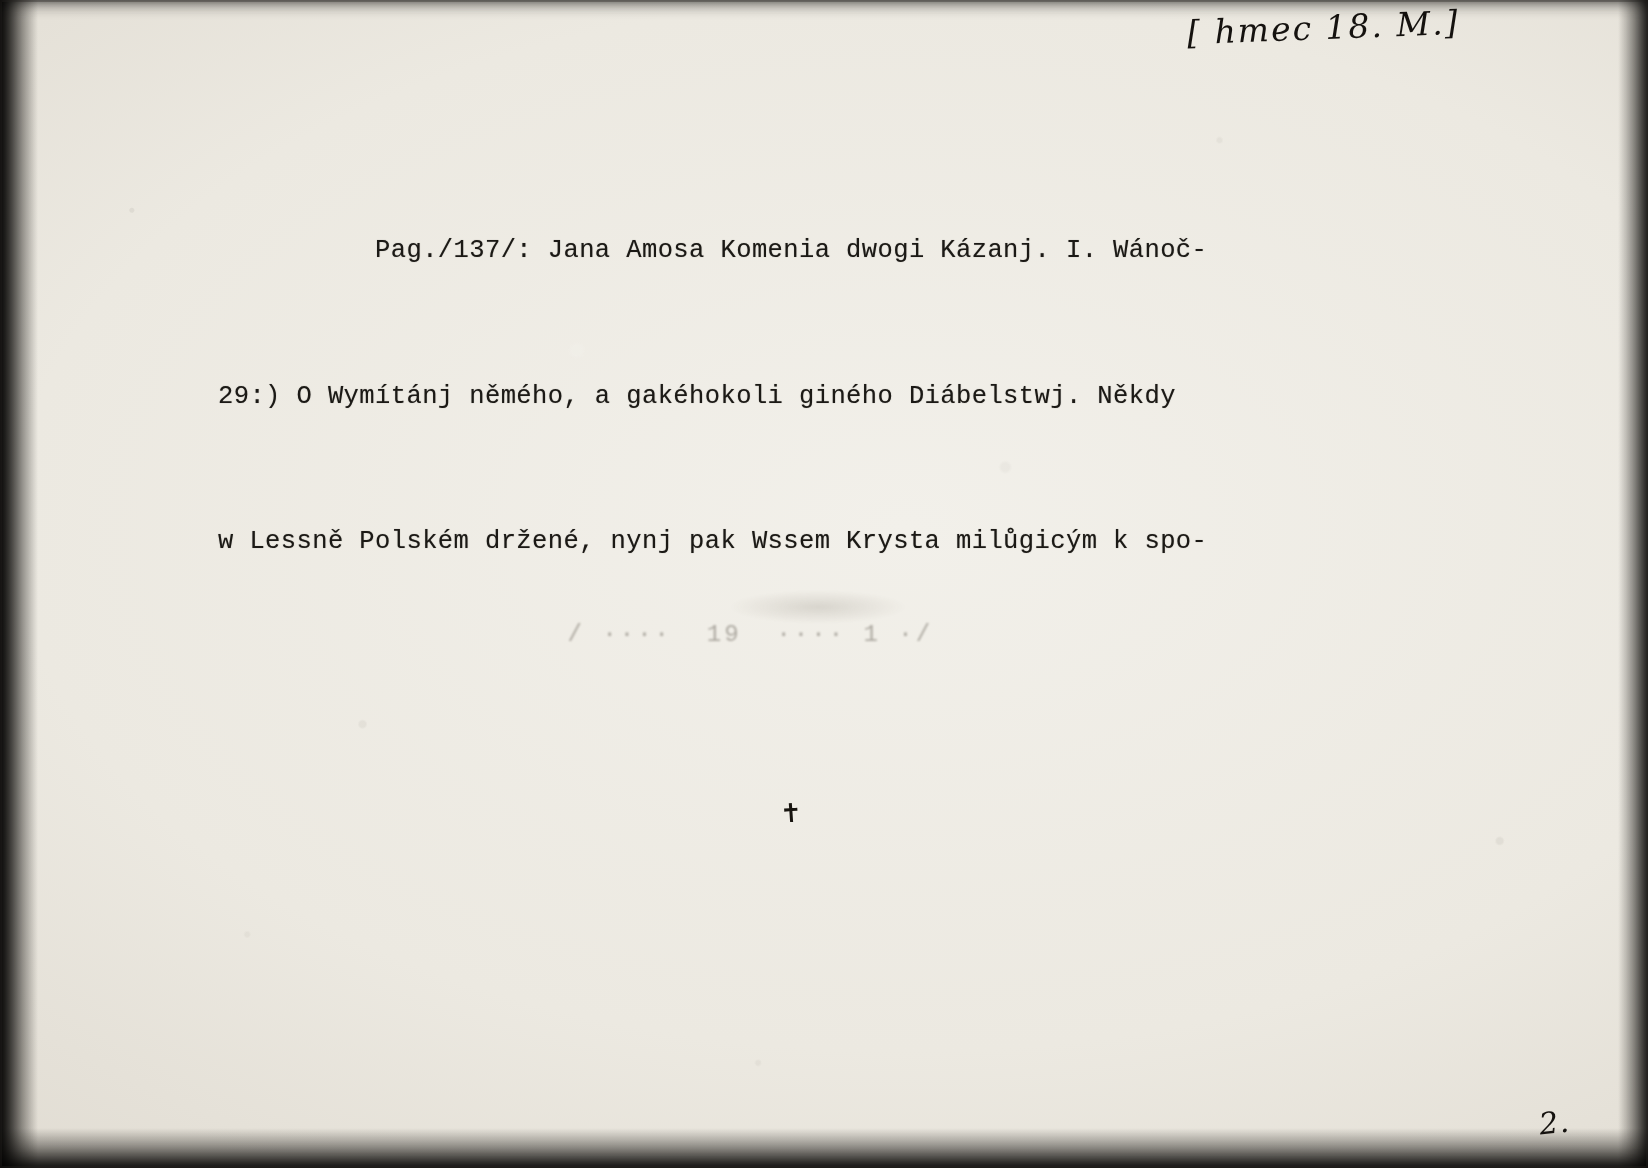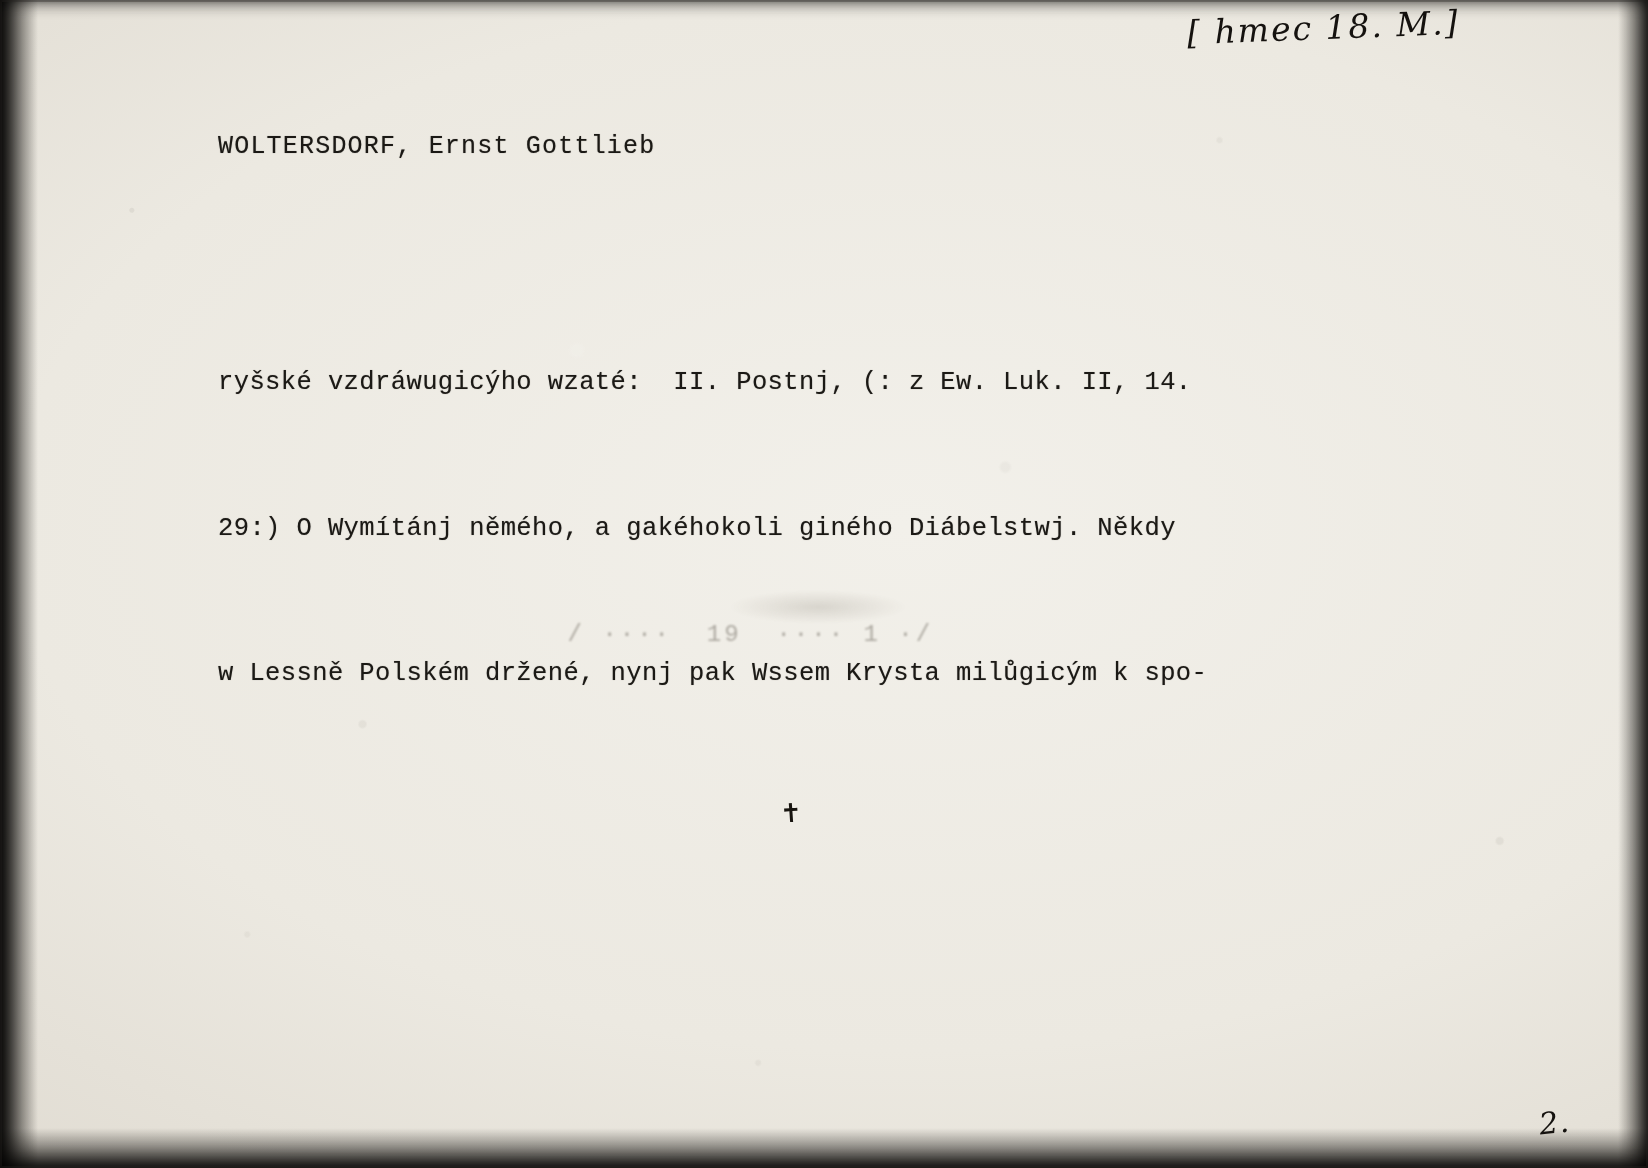--- a/index.html
+++ b/index.html
@@ -180,24 +180,23 @@
 
   <div class="grain"></div>
   <div class="edge-dark-left"></div>
   <div class="edge-dark-right"></div>
   <div class="edge-dark-bottom"></div>
 
   <div class="hand" id="hand-top">[ hmec  18. M.]</div>
 
   <div id="typed">
 
-    <div class="heading">WOLTERSDORF, Ernst Gottlieb</div>
 
     <div class="para">
-      <span class="ln">ryšské vzdráwugicýho wzaté:  II. Postnj, (: z Ew. Luk. II, 14.</span>
+      <span class="ln">          Pag./137/: Jana Amosa Komenia dwogi Kázanj. I. Wánoč-</span>
       <span class="ln">29:) O Wymítánj němého, a gakéhokoli giného Diábelstwj. Někdy</span>
       <span class="ln">w Lessně Polském držené, nynj pak Wssem Krysta milůgicým k spo-</span>
       
     </div>
 
   </div>
 
   <div id="smudge">
     <span>/ ····  19  ···· 1 ·/</span>
     <span class="blob"></span>

